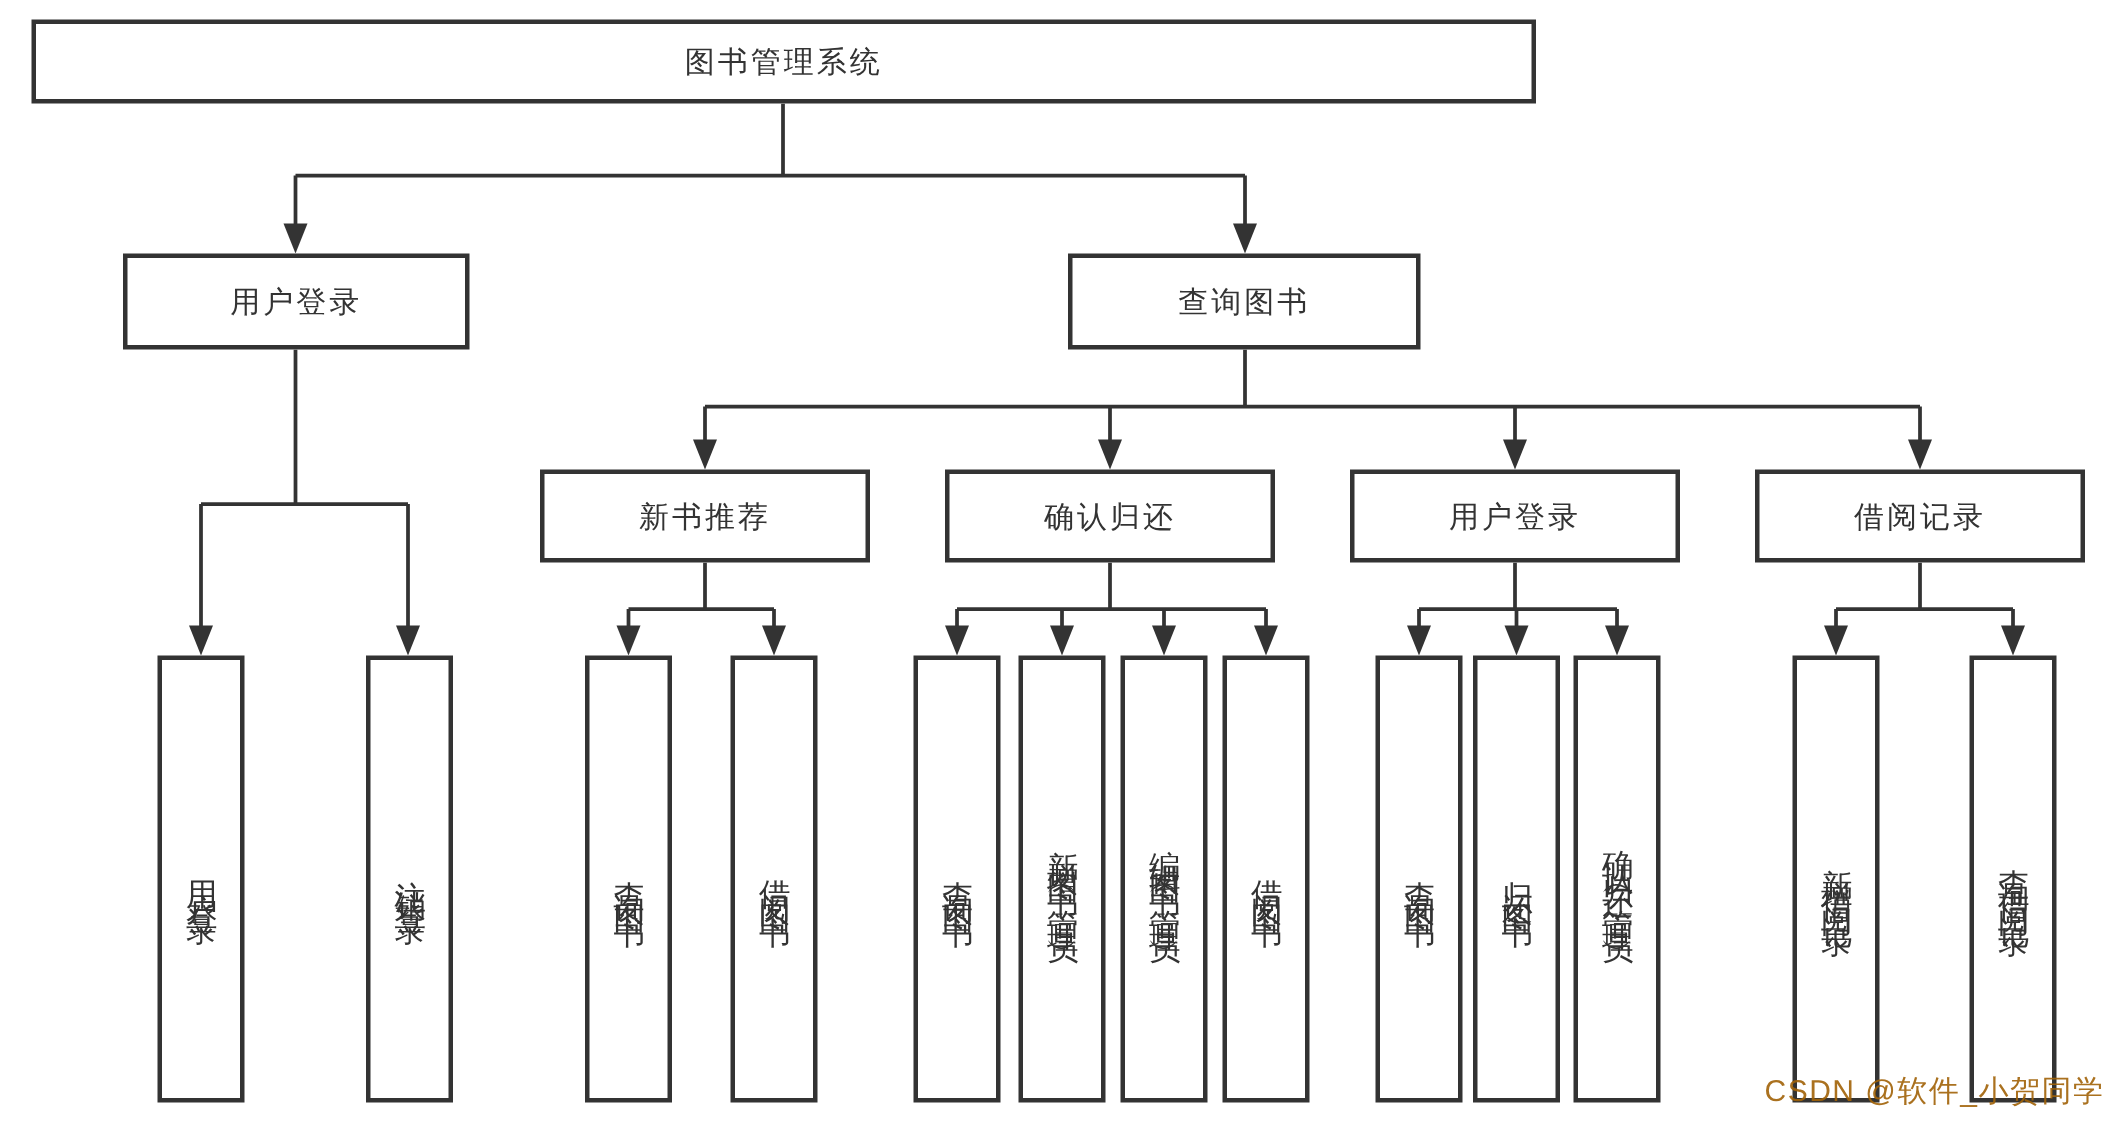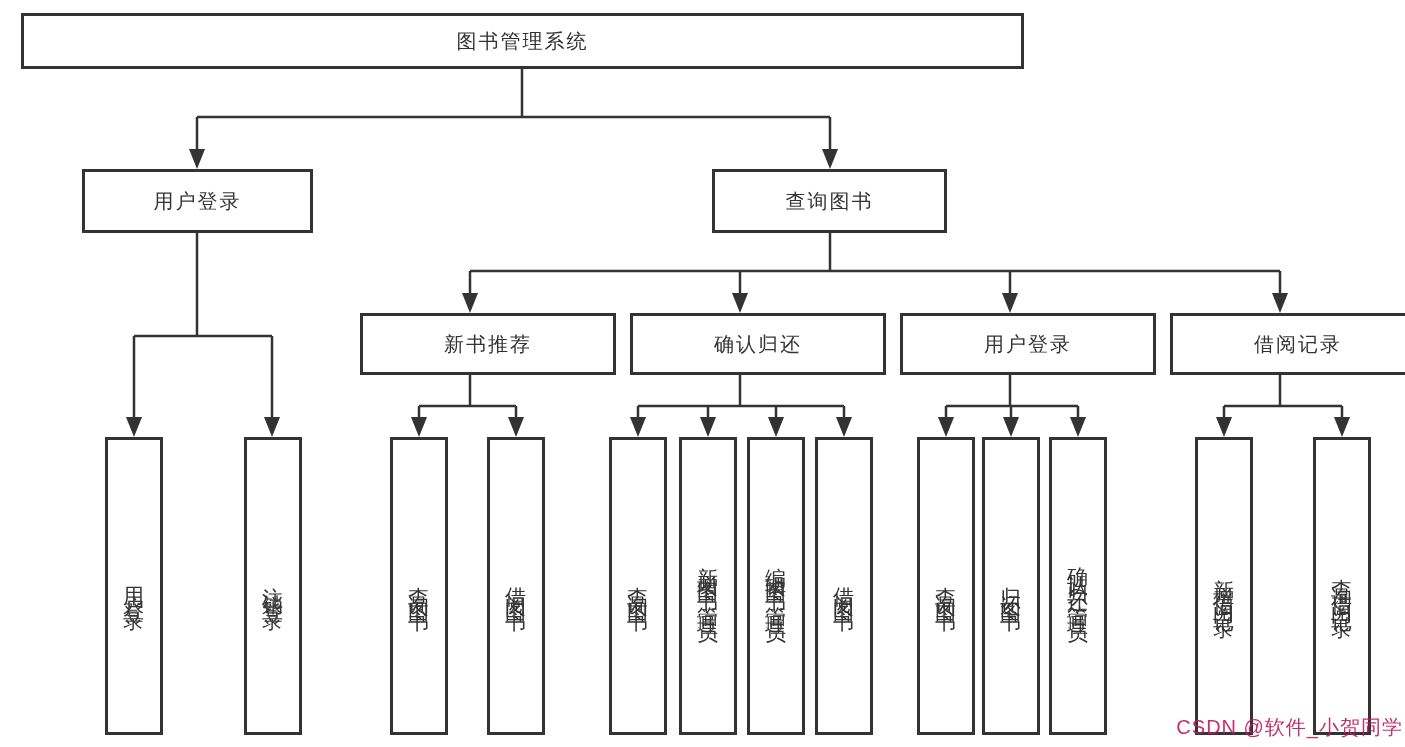--- a/index.html
+++ b/index.html
@@ -13,33 +13,33 @@
     border:3px solid #333333;display:flex;align-items:center;justify-content:center;
   }
   .hbox span{font-size:20px;letter-spacing:2px;color:#333333;white-space:nowrap;}
   .vbox span{
     writing-mode:vertical-rl;text-orientation:mixed;
     font-size:21px;letter-spacing:8px;line-height:1;color:#333333;white-space:nowrap;
   }
   .root-box{left:21px;top:13px;width:1003px;height:56px;}
   .lvl2-user{left:82px;top:169px;width:231px;height:64px;}
   .lvl2-book{left:712px;top:169px;width:235px;height:64px;}
-  .lvl3{top:313px;width:256px;height:62px;}
+  .lvl3{top:313px;width:220px;height:62px;}
   .lvl3-newrec{left:360px;}
   .lvl3-borrow{left:630px;}
   .lvl3-current{left:900px;}
   .lvl3-records{left:1170px;}
   .leaf{top:437px;width:58px;height:298px;}
   .leaf-g1a{left:105px;}  .leaf-g1b{left:244px;}
   .leaf-g2a{left:390px;}  .leaf-g2b{left:487px;}
   .leaf-g3a{left:609px;}  .leaf-g3b{left:679px;}  .leaf-g3c{left:747px;}  .leaf-g3d{left:815px;}
   .leaf-g4a{left:917px;}  .leaf-g4b{left:982px;}  .leaf-g4c{left:1049px;}
   .leaf-g5a{left:1195px;} .leaf-g5b{left:1313px;}
   .watermark{
-    position:absolute;right:2px;top:714px;font-size:20px;color:#be185d;
+    position:absolute;right:2px;top:714px;font-size:20px;color:#a16207;
     letter-spacing:1px;white-space:nowrap;opacity:0.9;
   }
 </style>
 </head>
 <body>
 
 <div class="canvas">
 
   <svg class="connectors" viewBox="0 0 1405 747" xmlns="http://www.w3.org/2000/svg">
     <g stroke="#333333" stroke-width="2.5" fill="none">

